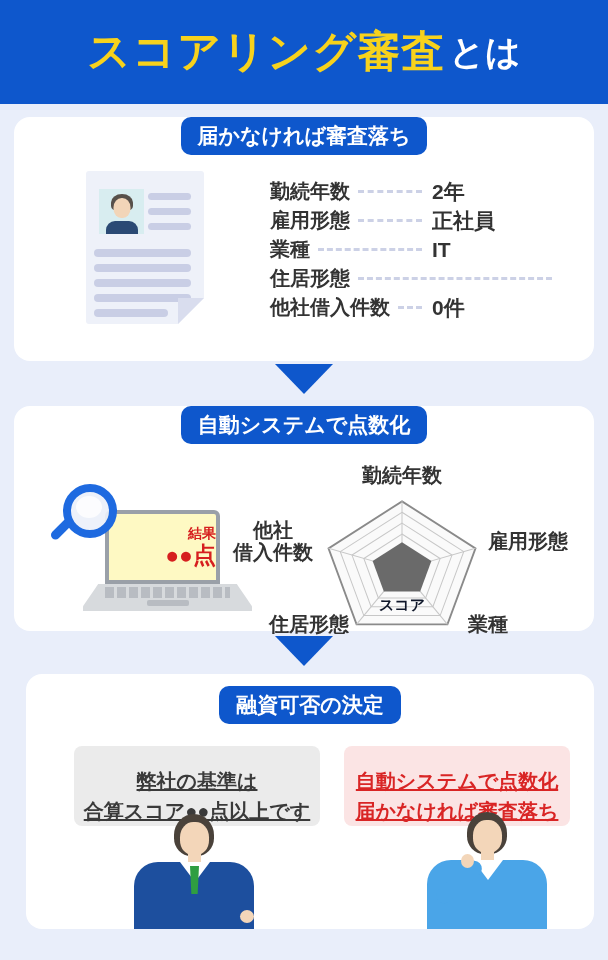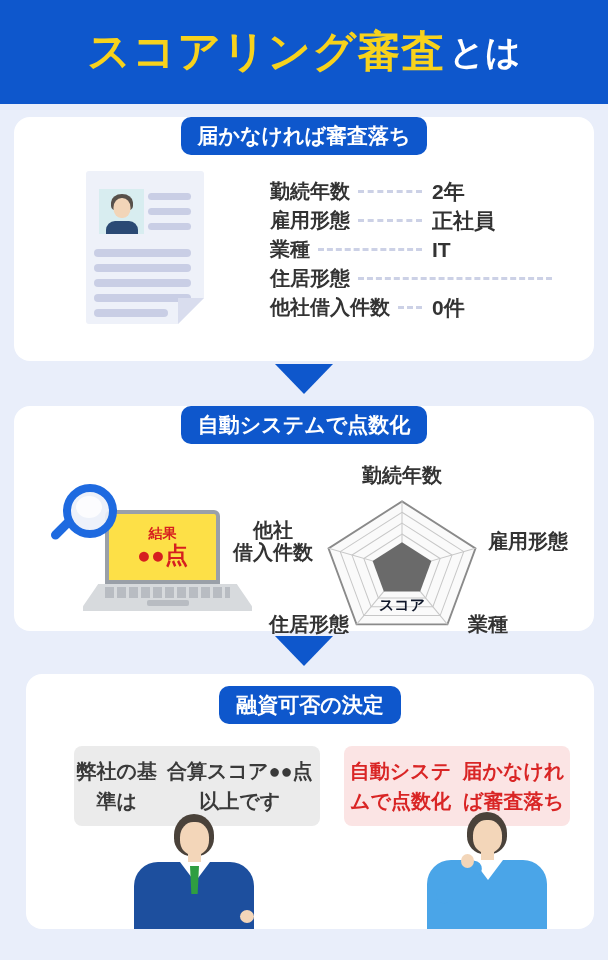--- a/index.html
+++ b/index.html
@@ -65,22 +65,22 @@
   .field-row { display: flex; align-items: center; height: 29px; }
   .field-label { font-size: 20px; font-weight: 700; white-space: nowrap; }
   .field-dash { flex: 1; height: 0; border-top: 3px dashed #ccd1e6; margin: 0 10px 0 8px; }
   .field-value { width: 130px; font-size: 21px; font-weight: 700; white-space: nowrap; }
 
   
   .card2 { height: 225px; }
   .abs { position: absolute; }
   
   .lt-screen { left: 91px; top: 104px; width: 115px; height: 74px;
-    background: #fde047; border: 4px solid #9aa0a8; border-radius: 6px 6px 0 0;
-    display: flex; flex-direction: column; align-items: center; justify-content: center; z-index: 1; }
+    background: #fef9c3; border: 4px solid #9aa0a8; border-radius: 6px 6px 0 0;
+    display: flex; flex-direction: column; align-items: flex-end; justify-content: center; z-index: 1; }
   .lt-result { color: #d61f1f; font-size: 14px; font-weight: 800; }
   .lt-score { color: #d61f1f; font-size: 23px; font-weight: 800; line-height: 1.1; }
   .lt-base { left: 69px; top: 178px; width: 169px; height: 27px;
     background: #d7dadd; clip-path: polygon(9% 0, 91% 0, 100% 82%, 100% 100%, 0 100%, 0 82%); z-index: 1; }
   .lt-keys { margin: 3px 22px 0; height: 11px;
     background: repeating-linear-gradient(90deg, #b8bcc2 0 9px, #d7dadd 9px 12px); }
   .lt-pad { width: 42px; height: 6px; background: #b8bcc2; margin: 2px auto 0; border-radius: 2px; }
   
   .mag { left: 49px; top: 78px; width: 54px; height: 54px; border-radius: 50%;
     border: 8px solid #1e6ae0; background: rgba(236,240,250,0.92); z-index: 2; }
@@ -95,22 +95,22 @@
   .rl-right { left: 474px; top: 122px; }
   .rl-br { left: 454px; top: 205px; }
   .rl-bl { left: 255px; top: 205px; }
   .rl-left { left: 196px; top: 113px; width: 126px; text-align: center; line-height: 22px; }
   .rl-center { left: 303px; top: 154px; width: 170px; text-align: center;
     color: #0f172a; font-size: 15px; font-weight: 800; z-index: 2; margin-top: 36px; }
 
   
   .card3 { height: 255px; overflow: hidden; margin-left: 12px; }
   .decide-box { position: absolute; top: 72px; height: 80px; border-radius: 8px;
-    display: flex; flex-direction: row; align-items: center; justify-content: space-between;
-    font-size: 20px; font-weight: 800; line-height: 30px; text-align: center; z-index: 1; }
+    display: flex; flex-direction: column; align-items: center; justify-content: flex-end;
+    font-size: 20px; font-weight: 800; line-height: 30px; text-align: center; z-index: 1; text-decoration: underline; }
   .box-approve { left: 48px; width: 246px; background: #ebebeb; color: #3a3a3a; }
   .box-reject { left: 318px; width: 226px; background: #fbe4e4; color: #d92525; }
 
   .man { position: absolute; width: 140px; height: 120px; z-index: 2; }
   .man-left { left: 98px; top: 140px; }
   .man-right { left: 391px; top: 138px; }
   .m-hair { position: absolute; left: 50px; top: 0; width: 40px; height: 42px;
     background: #4a423a; border-radius: 50% 50% 42% 42%; }
   .m-face { position: absolute; left: 56px; top: 8px; width: 29px; height: 33px;
     background: #f3d6b9; border-radius: 46% 46% 44% 44%; }

